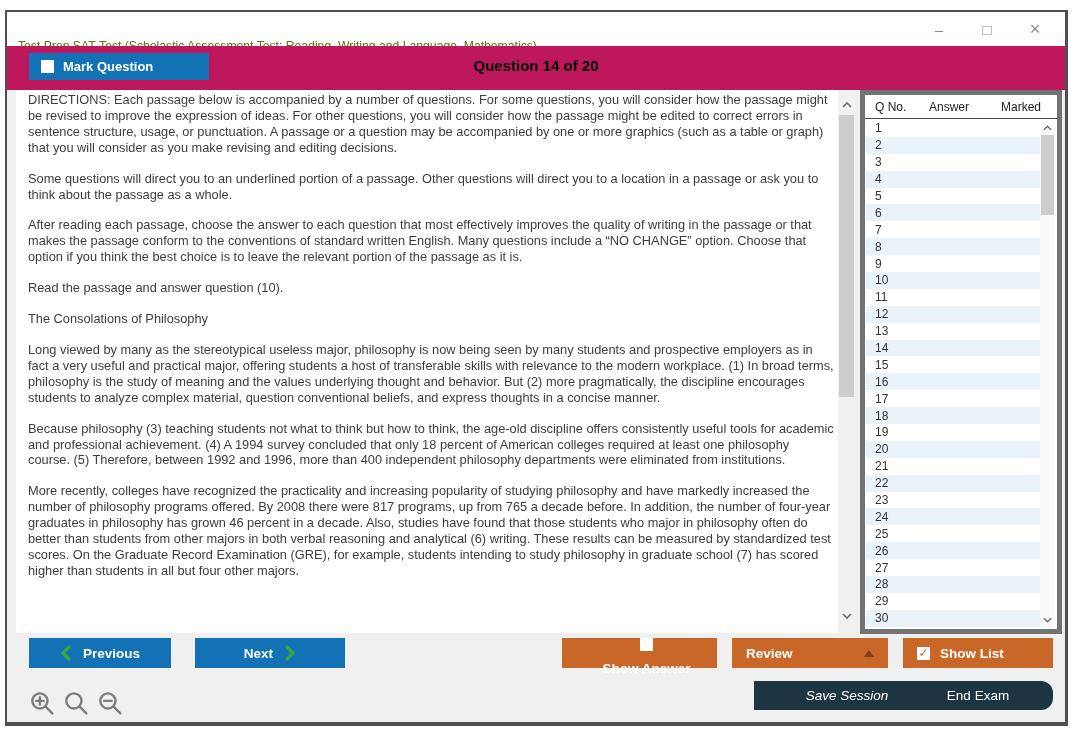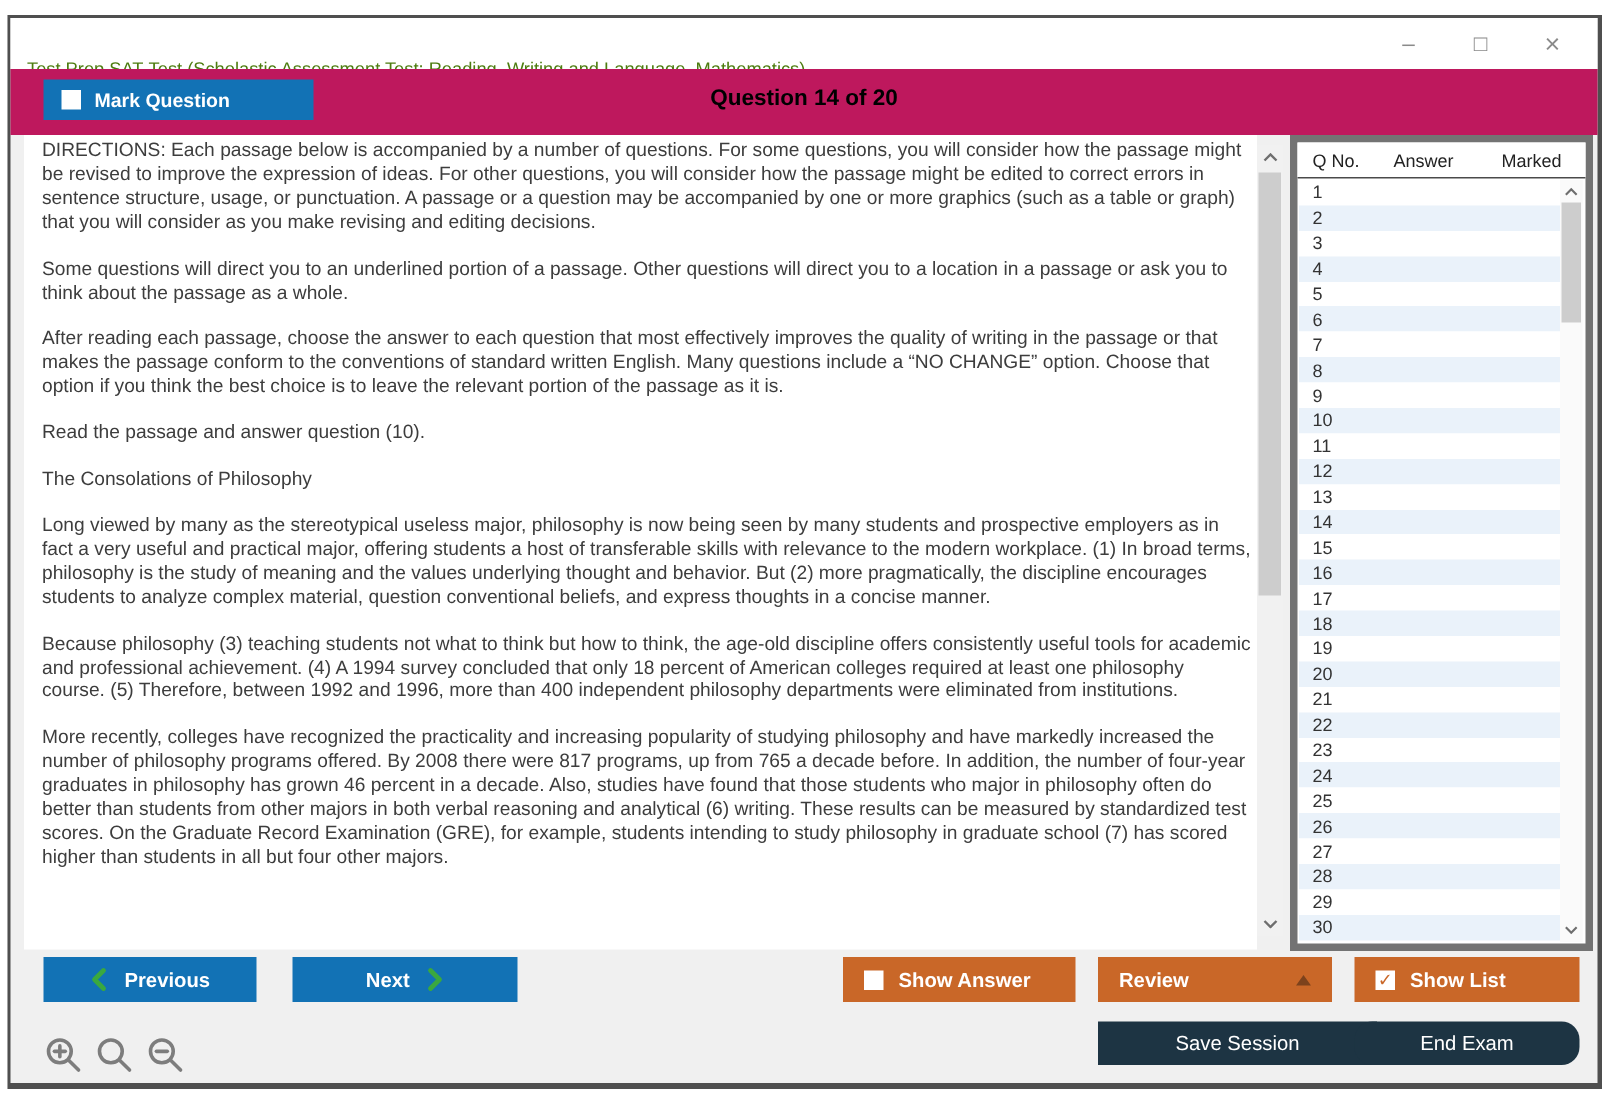--- a/index.html
+++ b/index.html
@@ -63,24 +63,24 @@
 
   
   .btn-blue { position:absolute; background:#1272b5; color:#fff; font-size:13.5px; font-weight:bold;
               height:30px; top:626px; justify-content:center; gap:12px; }
   .btn-orange { position:absolute; background:#c96728; color:#fff; font-size:13.5px; font-weight:bold;
                 height:30px; top:626px; padding-left:14px; gap:10px; }
   .btn-dark { position:absolute; background:#1d3443; color:#fff; font-size:13.5px;
               height:29px; top:669px; justify-content:center; }
   .prev-btn { left:22px; width:142px; }
   .next-btn { left:188px; width:150px; }
-  .show-answer-btn { left:555px; width:155px; }
+  .show-answer-btn { left:555px; width:155px;flex-direction:column; }
   .review-btn { left:725px; width:156px; }
   .show-list-btn { left:896px; width:150px; }
-  .save-session-btn { left:725px; width:186px; }
+  .save-session-btn { left:747px; width:186px;font-style:italic; }
   .end-exam-btn { left:896px; width:150px;border-radius:12px; }
   .tri-up { position:absolute; right:14px; top:12px; width:0; height:0;
             border-left:5px solid transparent; border-right:5px solid transparent;
             border-bottom:7px solid rgba(50,30,15,0.5); }
   .gchev { stroke:#3aa83f; stroke-width:3.2; fill:none; stroke-linecap:round; stroke-linejoin:round; }
 
   
   .zoom-tools { position:absolute; left:22px; top:678px; display:flex; gap:7px; }
   .mag { width:27px; height:27px; }
   .mag * { stroke:#7d7d7d; fill:none; stroke-width:2.3; stroke-linecap:round; }

